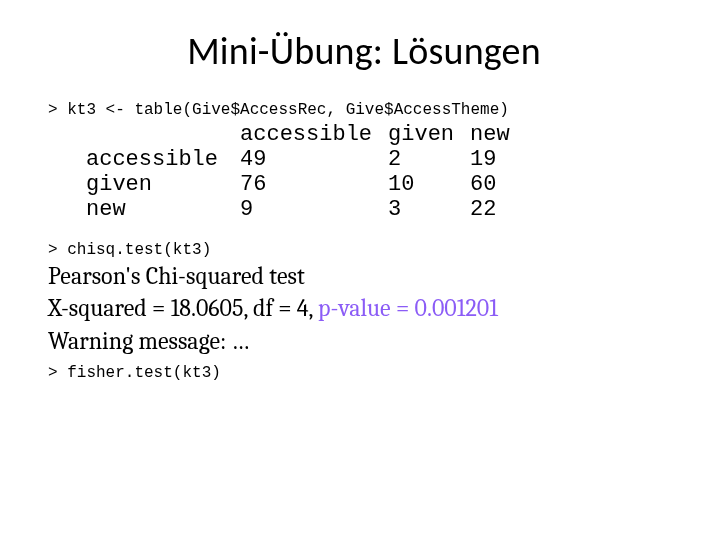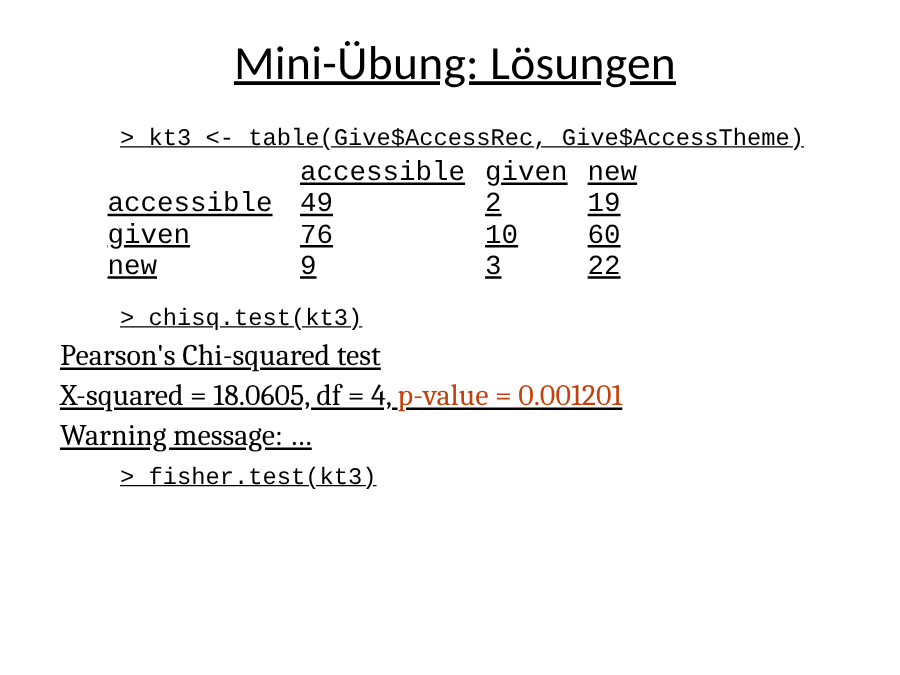--- a/index.html
+++ b/index.html
@@ -9,43 +9,41 @@
     height: 540px;
     background: #ffffff;
     font-family: Calibri, "Segoe UI", Arial, sans-serif;
     color: #000;
   }
   .slide {
     box-sizing: border-box;
     width: 720px;
     height: 432px;
     padding: 20px 40px 20px 48px;
-    text-decoration: underline;
   }
   .title {
     font-size: 38px;
     text-align: center;
     margin: 8px 0 26px 0;
     font-weight: 400;
     letter-spacing: 0.2px;
   }
   .mono {
     font-family: "Courier New", Courier, monospace;
-    font-size: 19px;
+    font-size: 16px;
     line-height: 1.25;
     white-space: pre;
-    margin-left: 48px;
   }
   .serif {
     font-family: Cambria, Georgia, serif;
     font-size: 24px;
     line-height: 1.35;
   }
   .pval {
-    color: #c2410c;
+    color: #8b5cf6;
   }
   table.ct {
     font-family: "Courier New", Courier, monospace;
     font-size: 22px;
     border-collapse: collapse;
     margin-left: 30px;
     margin-top: 2px;
     margin-bottom: 18px;
   }
   table.ct th, table.ct td {

